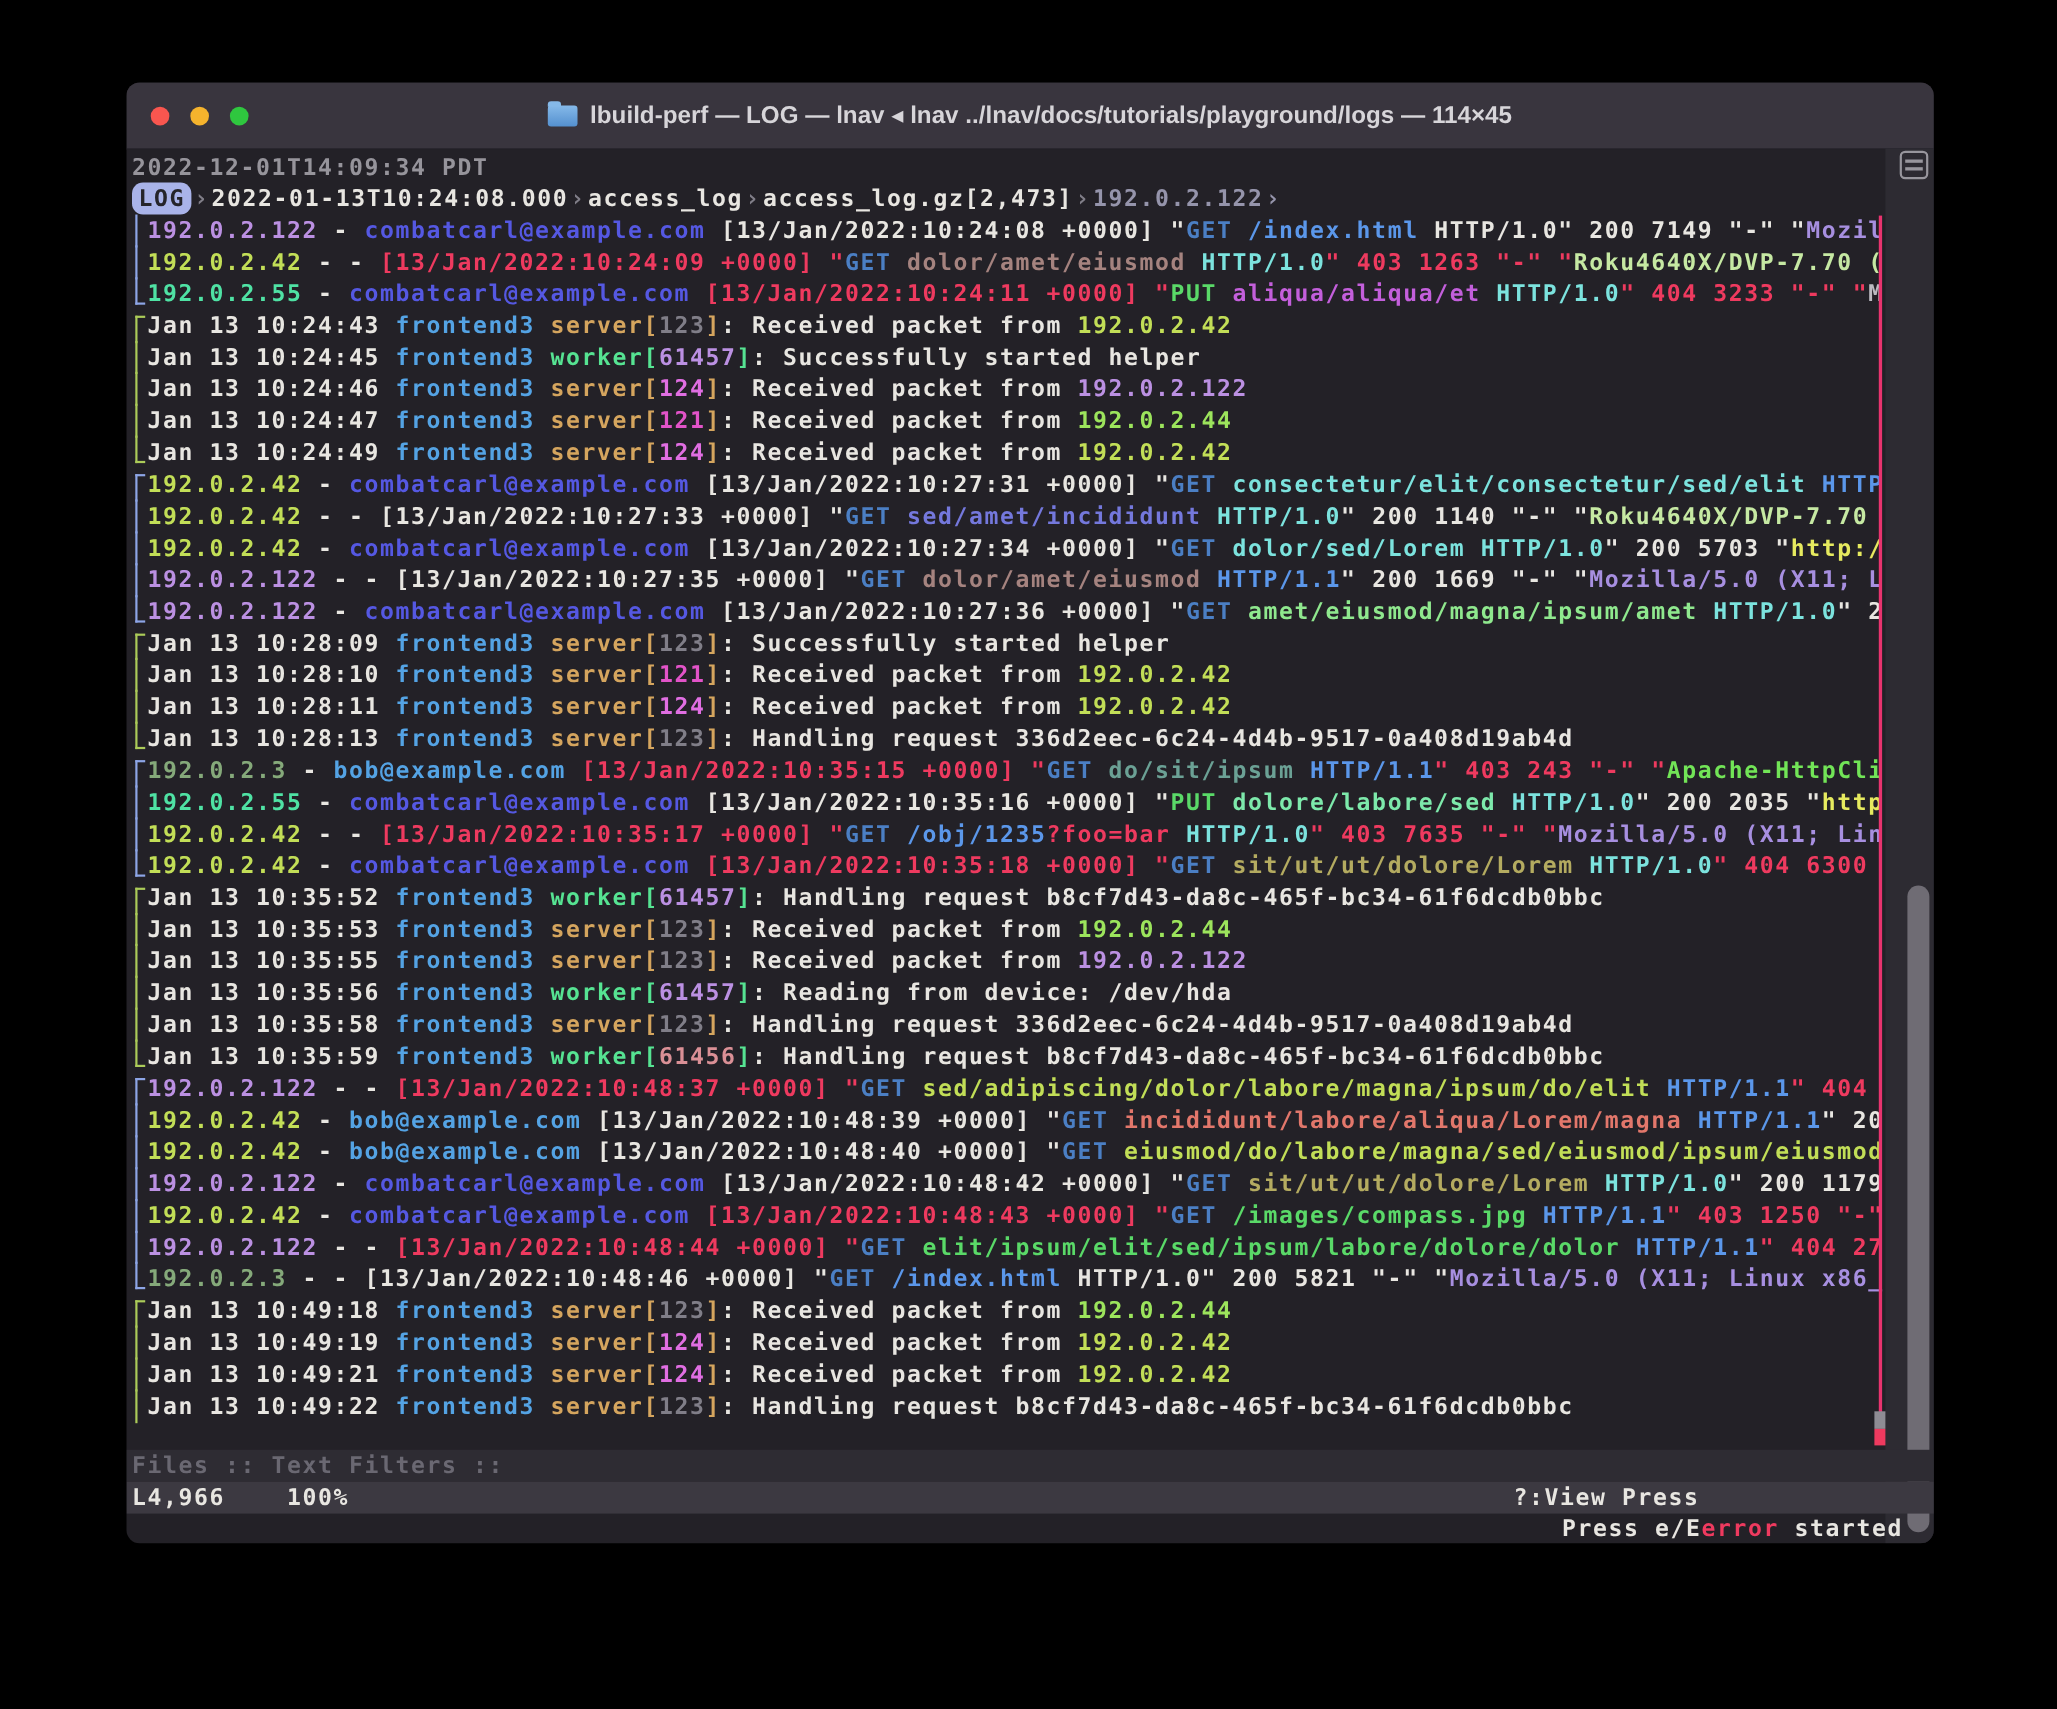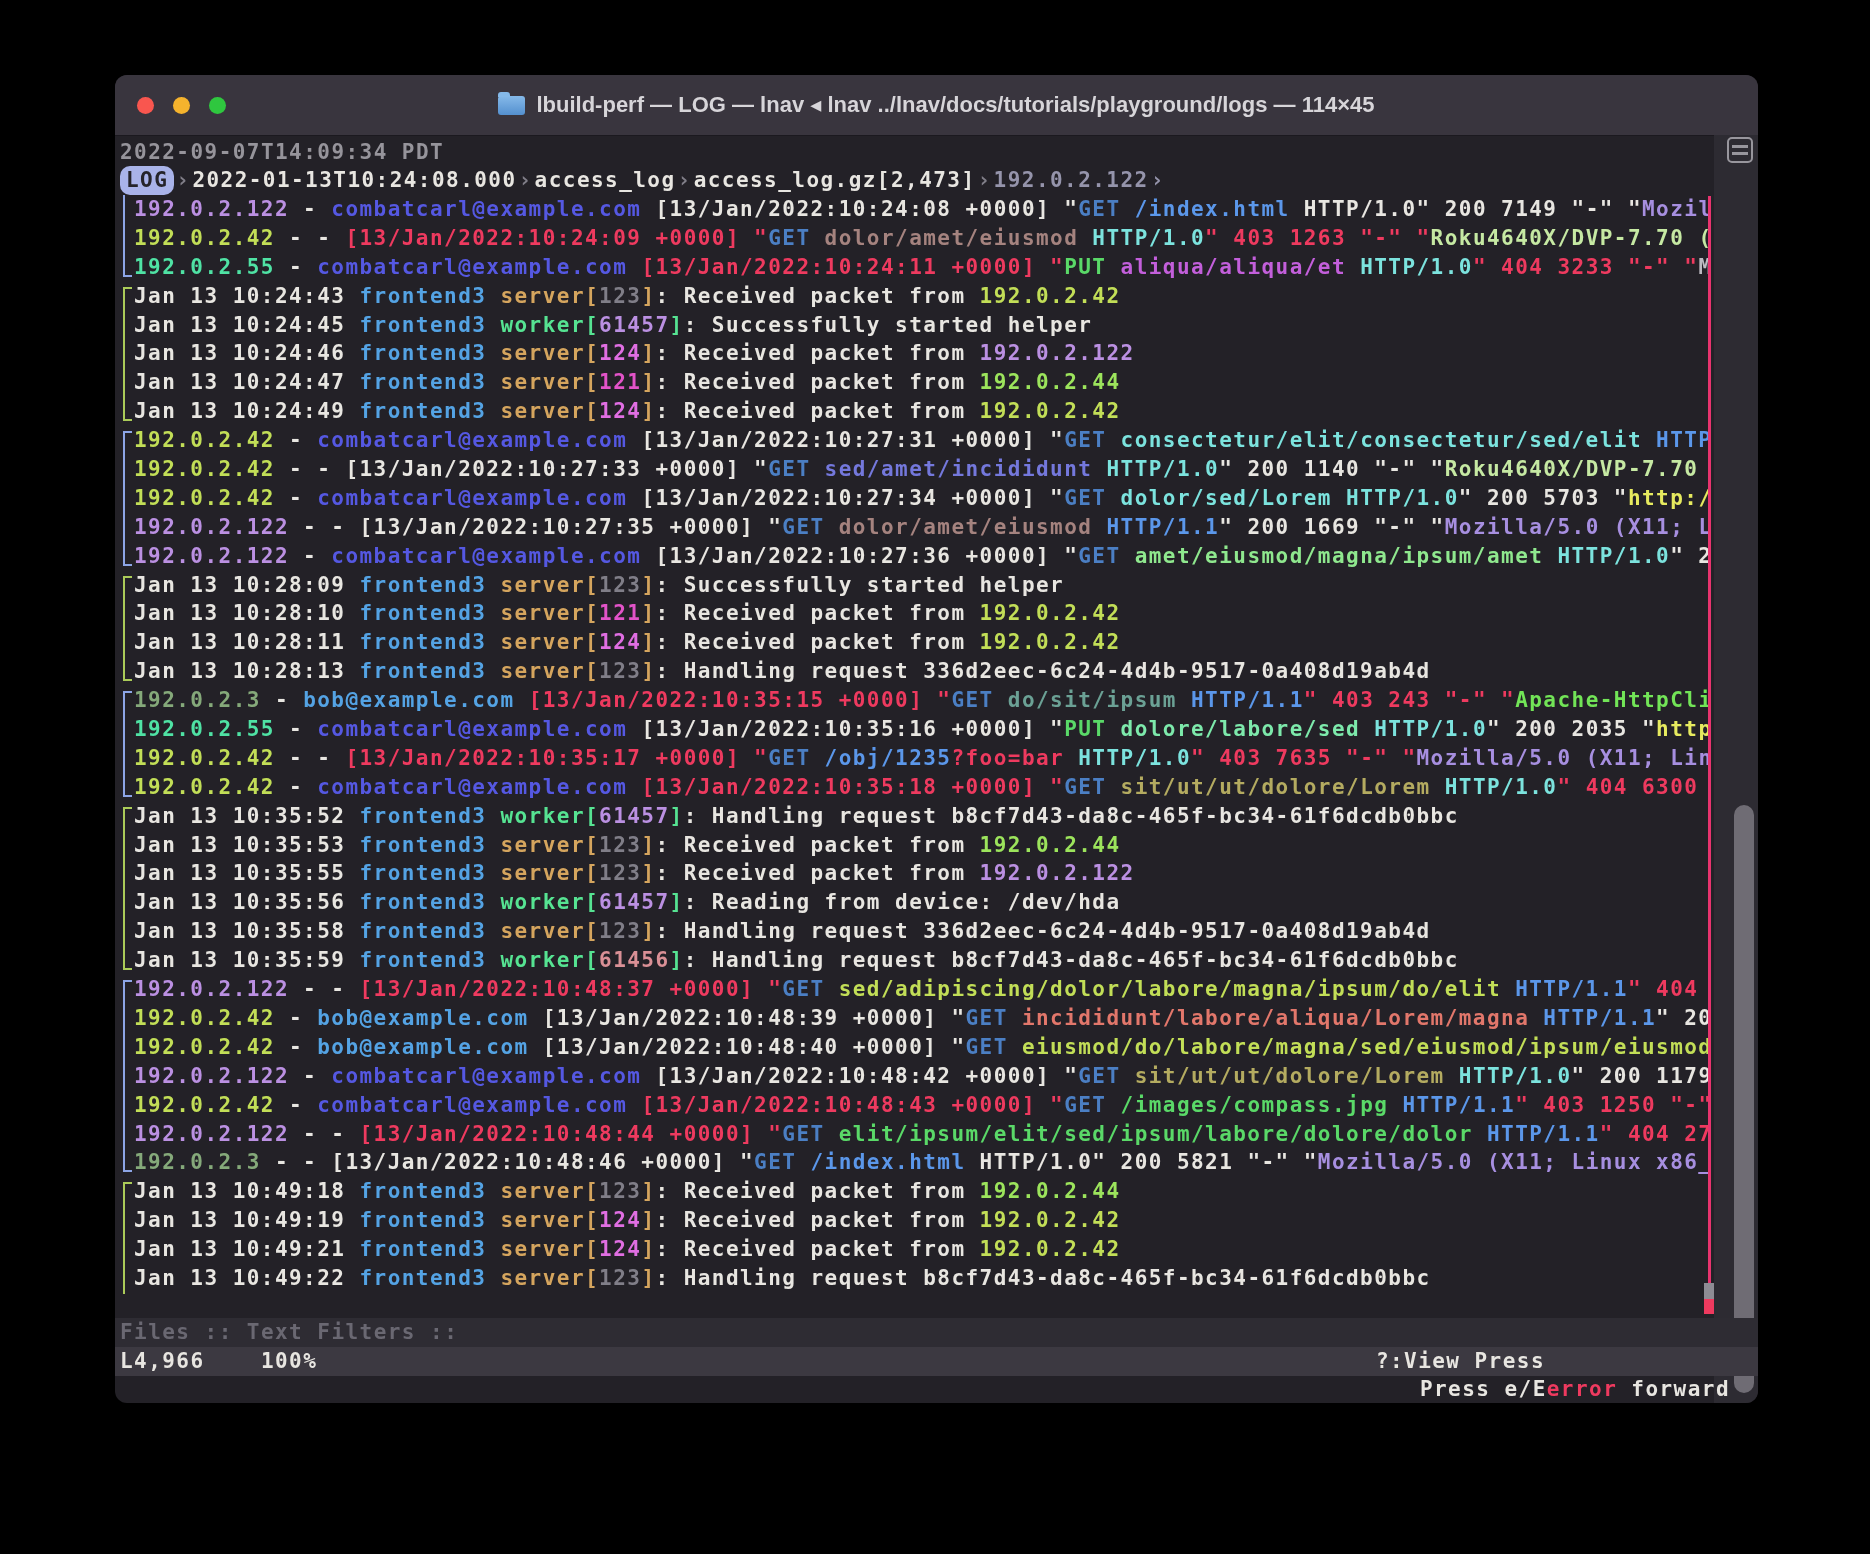--- a/index.html
+++ b/index.html
@@ -73,21 +73,21 @@
         <span class="light r"></span>
         <span class="light y"></span>
         <span class="light g"></span>
       </div>
       <div class="title">
         <span class="folder"></span>
         <span>lbuild-perf — LOG — lnav ◂ lnav ../lnav/docs/tutorials/playground/logs — 114×45</span>
       </div>
     </div>
 
-    <div class="trow clockrow">2022-09-07T14:09:34 PDT</div>
+    <div class="trow clockrow">2022-12-01T14:09:34 PDT</div>
 
     <div class="trow crumbrow">
       <span class="crumb-badge">LOG</span>
       <span class="sep">›</span>
       <span>2022-01-13T10:24:08.000</span>
       <span class="sep">›</span>
       <span>access_log</span>
       <span class="sep">›</span>
       <span>access_log.gz[2,473]</span>
       <span class="sep">›</span>
@@ -156,17 +156,17 @@
     </div>
 
     <div class="trow statusbar">
       <span>L4,966</span>
       <span>&nbsp;&nbsp;&nbsp;&nbsp;</span>
       <span>100%</span>
       <span class="help">?:View Press</span>
     </div>
 
     <div class="trow bottomrow">
-      <span>Press </span><span>e/E</span><span class="c-red">error</span><span> forward</span>
+      <span>Press </span><span>e/E</span><span class="c-red">error</span><span> started</span>
     </div>
 
   </div>
 </div>
 
 </body></html>

